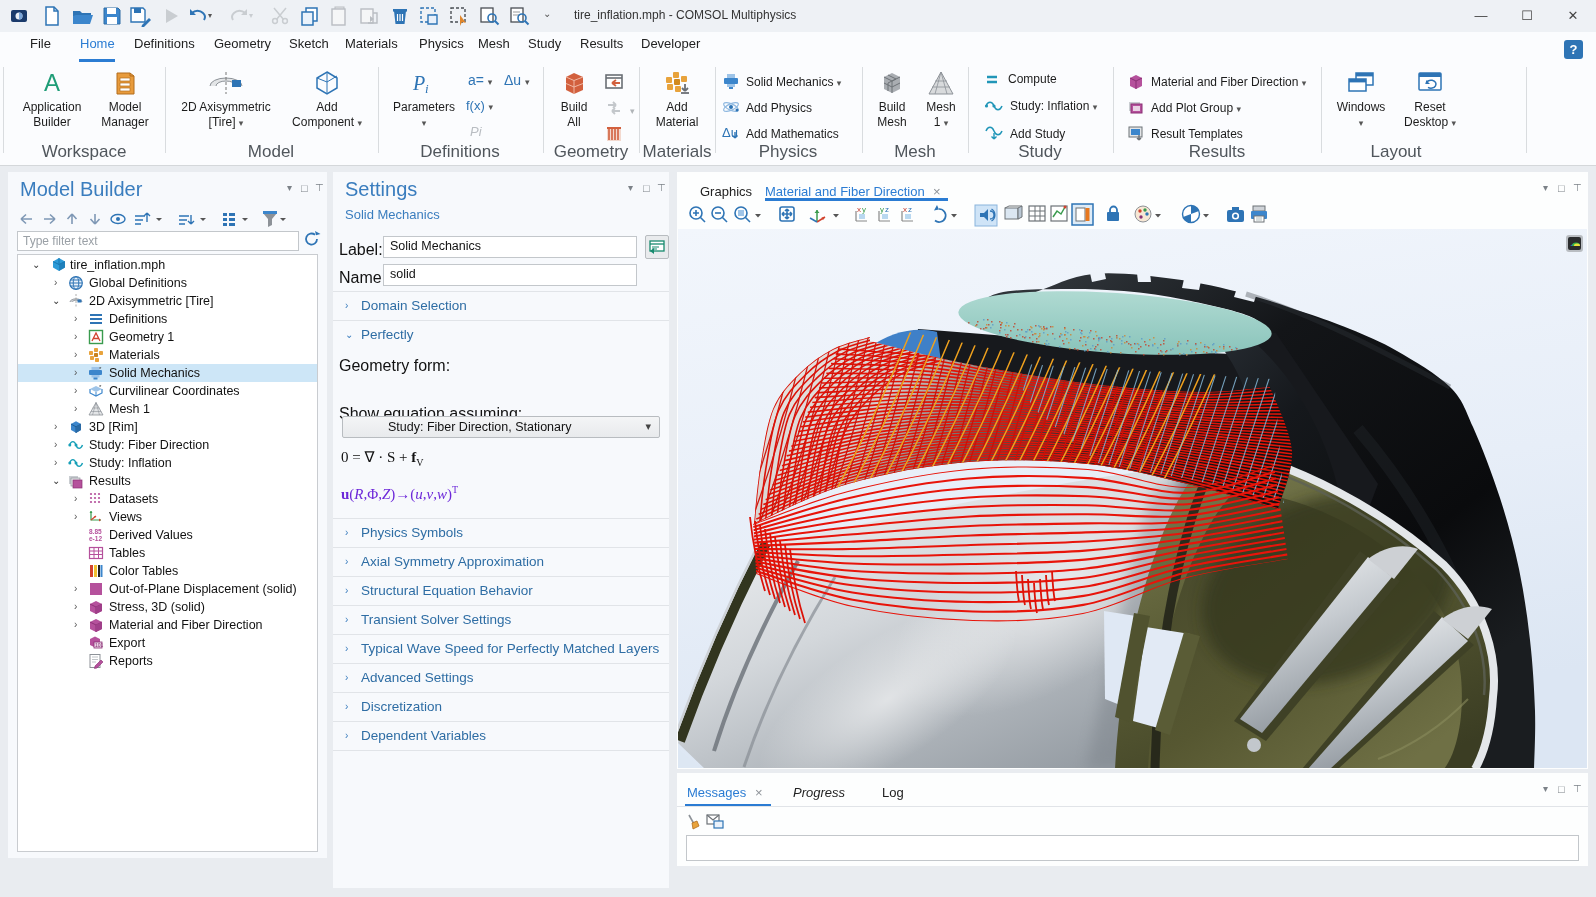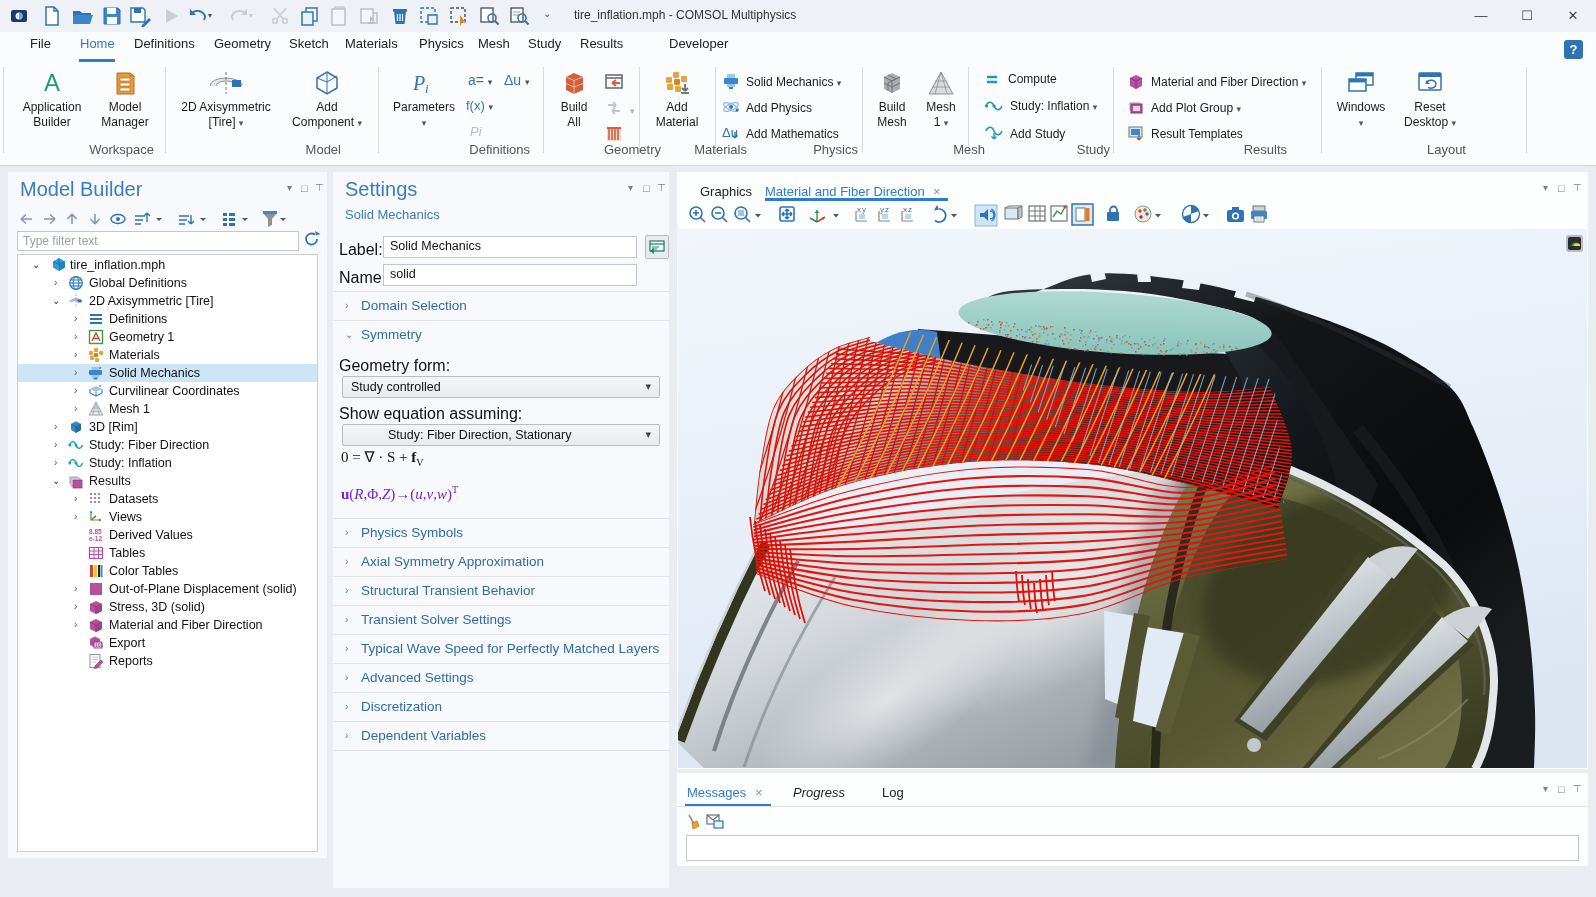--- a/index.html
+++ b/index.html
@@ -15,21 +15,21 @@
 
 
 #menubar { position:absolute; left:0; top:32px; width:1596px; height:30px; background:#fbfcfe; }
 .menu-item { position:absolute; top:4px; font-size:13px; color:#222; }
 .menu-item.active { color:#2b7cd3; }
 #home-underline { position:absolute; left:79px; top:27px; width:36px; height:3px; background:#2b7cd3; }
 
 
 #ribbon { position:absolute; left:0; top:62px; width:1596px; height:104px; background:#fbfcfe; border-bottom:1px solid #d4d7da; }
 .rsep { position:absolute; top:5px; width:1px; height:86px; background:#d9dcdf; }
-.rgroup-label { position:absolute; top:80px; font-size:13px; color:#50565c; width:140px; text-align:right; }
+.rgroup-label { position:absolute; top:80px; font-size:17px; color:#50565c; width:140px; text-align:center; }
 .rbig { position:absolute; top:8px; text-align:center; font-size:12px; color:#1c1c1c; line-height:15px; }
 .rbig svg { display:block; margin:0 auto 4px auto; }
 .rsmall { position:absolute; font-size:12px; color:#1c1c1c; white-space:nowrap; }
 .rsmall svg { vertical-align:-4px; margin-right:6px; }
 .carat { color:#555; font-size:9px; }
 
 
 .panel { position:absolute; background:#f7f9fc; }
 .phead { color:#3a7dbe; font-size:20px; position:absolute; left:12px; top:6px; }
 .psub { color:#3a7dbe; font-size:13px; position:absolute; left:12px; }
@@ -161,21 +161,21 @@
     <span class="menu-item" style="left:30px;">File</span>
     <span class="menu-item active" style="left:80px;">Home</span>
     <span class="menu-item" style="left:134px;">Definitions</span>
     <span class="menu-item" style="left:214px;">Geometry</span>
     <span class="menu-item" style="left:289px;">Sketch</span>
     <span class="menu-item" style="left:345px;">Materials</span>
     <span class="menu-item" style="left:419px;">Physics</span>
     <span class="menu-item" style="left:478px;">Mesh</span>
     <span class="menu-item" style="left:528px;">Study</span>
     <span class="menu-item" style="left:580px;">Results</span>
-    <span class="menu-item" style="left:669px;">Developer</span>
+    <span class="menu-item" style="left:641px;">Developer</span>
     <div id="home-underline"></div>
     <div class="abs" style="left:1564px;top:8px;width:19px;height:19px;background:#2e74b5;border-radius:3px;color:#fff;font-size:13px;font-weight:bold;text-align:center;line-height:19px;">?</div>
   </div>
   <div id="ribbon">
     <div class="rsep" style="left:3px;"></div>
     <div class="rsep" style="left:165px;"></div>
     <div class="rsep" style="left:378px;"></div>
     <div class="rsep" style="left:543px;"></div>
     <div class="rsep" style="left:639px;"></div>
     <div class="rsep" style="left:715px;"></div>
@@ -622,39 +622,38 @@
         </svg>
     </div>
     <span class="slabel" style="left:6px;top:97px;">Name:</span>
     <div class="sfield" style="left:50px;top:92px;width:254px;">solid</div>
     <div class="ssec" style="top:119px;">
         <span class="arr">›</span>
         <span class="txt">Domain Selection</span>
       </div>
     <div class="ssec" style="top:148px;border-bottom:none;">
         <span class="arr">⌄</span>
-        <span class="txt">Symmetry</span>
+        <span class="txt">Perfectly</span>
       </div>
     <span class="slabel" style="left:6px;top:185px;">Geometry form:</span>
-    <div class="sdrop" style="top:204px;">Study controlled</div>
     <span class="slabel" style="left:6px;top:233px;">Show equation assuming:</span>
-    <div class="sdrop" style="top:252px;padding-left:45px;">Study: Fiber Direction, Stationary</div>
+    <div class="sdrop" style="top:244px;padding-left:45px;">Study: Fiber Direction, Stationary</div>
     <div class="abs" style="left:8px;top:276px;font-family:'Liberation Serif',serif;font-size:15px;color:#111;">0 = ∇ · S + <b>f</b><sub style="font-size:10px;">V</sub></div>
     <div class="abs" style="left:8px;top:312px;font-family:'Liberation Serif',serif;font-size:15px;color:#6d28d9;"><b>u</b>(<i>R</i>,Φ,<i>Z</i>)→(<i>u</i>,<i>v</i>,<i>w</i>)<sup style="font-size:10px;">T</sup></div>
     <div class="ssec" style="top:346px;">
         <span class="arr">›</span>
         <span class="txt">Physics Symbols</span>
       </div>
     <div class="ssec" style="top:375px;">
         <span class="arr">›</span>
         <span class="txt">Axial Symmetry Approximation</span>
       </div>
     <div class="ssec" style="top:404px;">
         <span class="arr">›</span>
-        <span class="txt">Structural Transient Behavior</span>
+        <span class="txt">Structural Equation Behavior</span>
       </div>
     <div class="ssec" style="top:433px;">
         <span class="arr">›</span>
         <span class="txt">Transient Solver Settings</span>
       </div>
     <div class="ssec" style="top:462px;">
         <span class="arr">›</span>
         <span class="txt">Typical Wave Speed for Perfectly Matched Layers</span>
       </div>
     <div class="ssec" style="top:491px;">

